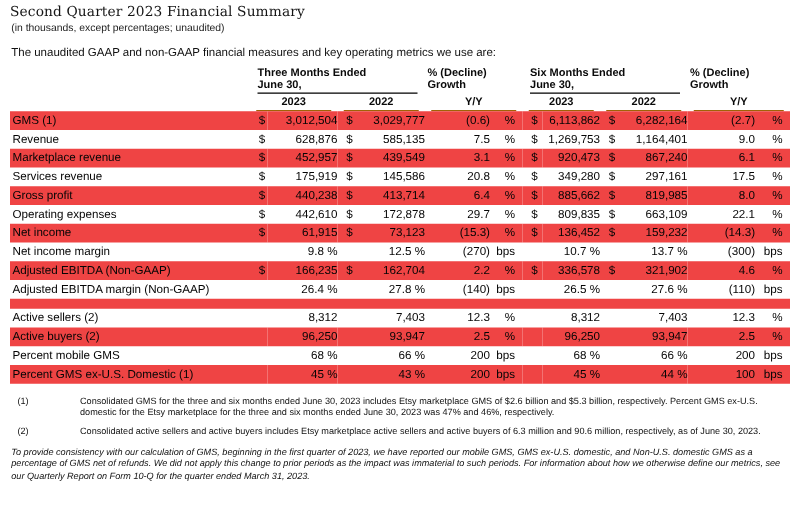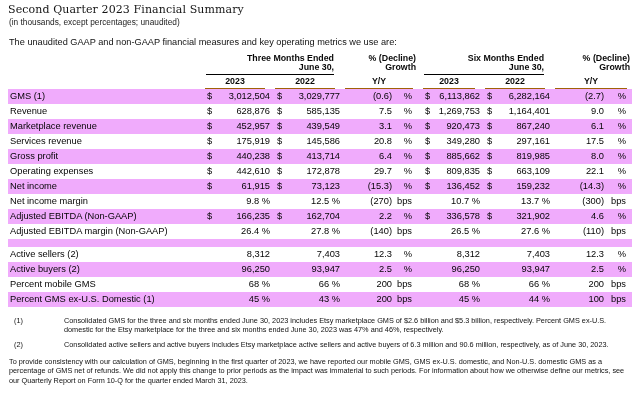--- a/index.html
+++ b/index.html
@@ -14,41 +14,41 @@
   }
   .subtitle{font-size:8.3px;color:#1c1c1c;margin:0 0 0 1px;}
   .intro{font-size:9.2px;margin:10px 0 0 1px;color:#111;}
   table{
     border-collapse:collapse;table-layout:fixed;width:624px;margin-top:7px;
   }
   th,td{padding:0;white-space:nowrap;}
   thead th{
     font-size:8.8px;font-weight:bold;line-height:1.1;vertical-align:bottom;color:#0a0a0a;
   }
-  .grp div{text-align:right;}
+  .grp div{text-align:left;}
   .g-line{border-bottom:1px solid #000;margin:0 6px;padding-bottom:1px;}
   .nol div{padding-bottom:2px;margin:0 2px;}
   .yr{height:14px;}
   .yr .u{
     border-bottom:1px solid #a16207;margin:0 5px;text-align:center;padding-bottom:1px;
   }
   tbody td{font-size:9.3px;height:15px;color:#050505;}
-  tr.shaded{background:#f0abfc;}
+  tr.shaded{background:#ef4444;}
   tr.spacer td{height:8px;}
   td.lblc{text-align:left;padding-left:2px;}
   td.d{text-align:left;padding-left:7px;}
   td.v{text-align:right;}
   td.g{text-align:right;}
   td.u2{text-align:right;padding-right:6px;}
   .footnotes{margin-top:9px;}
   .fn{display:flex;margin:0 0 5px 6px;font-size:7.3px;line-height:1.27;color:#111;}
   .fn-num{width:50px;flex:none;}
   .fn-text{flex:1;padding-right:6px;}
   .note{
-    font-size:7.3px;line-height:1.3;margin:8px 2px 0 1px;color:#111;
+    font-size:7.3px;font-style:italic;line-height:1.3;margin:8px 2px 0 1px;color:#111;
   }
 </style>
 </head>
 <body>
 
 <div class="page">
   <h1>Second Quarter 2023 Financial Summary</h1>
   <div class="subtitle">(in thousands, except percentages; unaudited)</div>
   <p class="intro">The unaudited GAAP and non-GAAP financial measures and key operating metrics we use are:</p>
 

